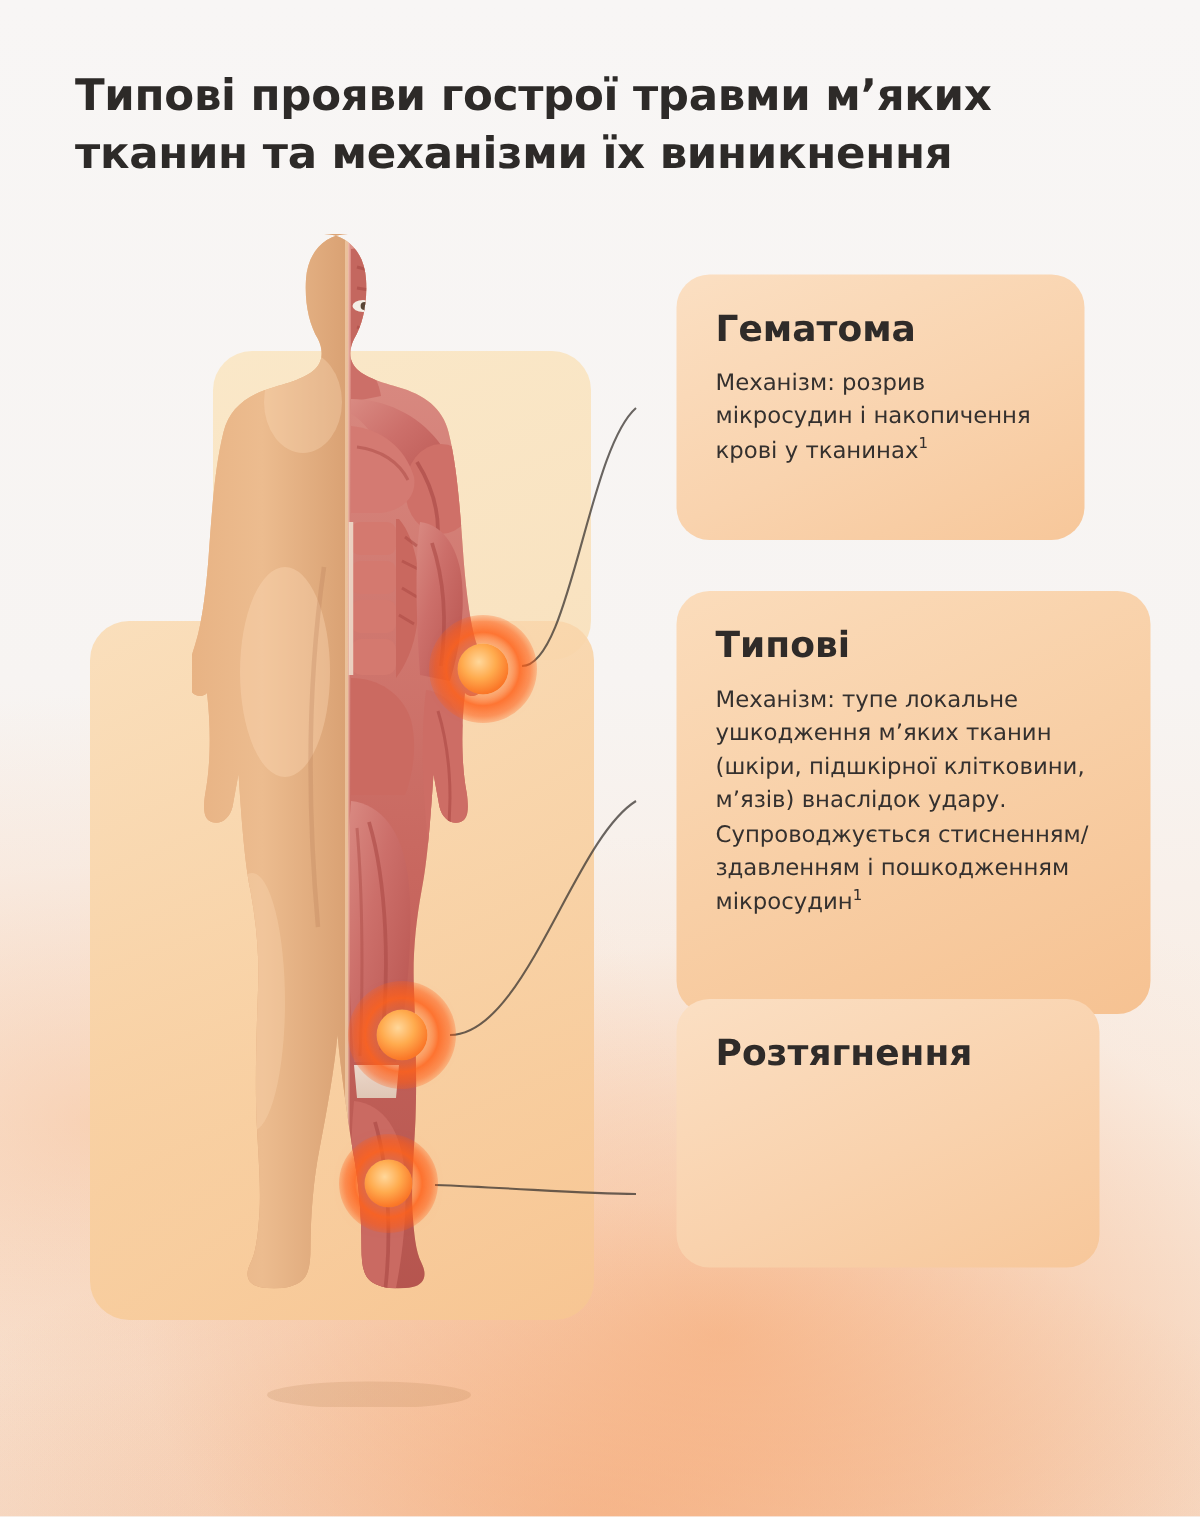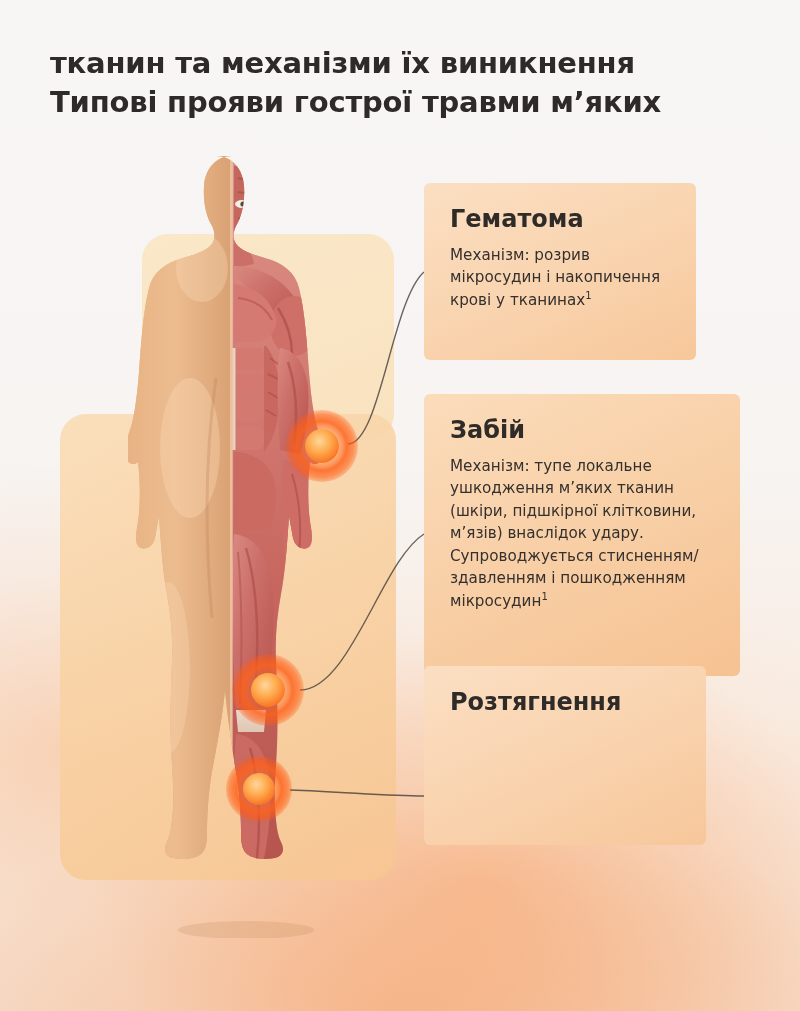--- a/index.html
+++ b/index.html
@@ -38,23 +38,24 @@
     font-size: 29px;
     font-weight: bold;
     color: #2d2a28;
     line-height: 1.33;
     letter-spacing: -0.2px;
   }
 
   
   .card {
     position: absolute;
-    border-radius: 6px;
+    border-radius: 22px;
     box-sizing: border-box;
     padding: 22px 26px 22px 26px;
+    margin-left: 27px;
   }
   .card-h {
     font-size: 24px;
     font-weight: bold;
     color: #2f2b29;
     margin: 0 0 10px 0;
     line-height: 1.2;
   }
   .card-body {
     font-size: 15.2px;
@@ -154,22 +155,22 @@
   #marker-elbow { left: 286px; top: 410px; width: 72px; height: 72px; }
   #marker-knee  { left: 232px; top: 654px; width: 72px; height: 72px; }
   #marker-ankle { left: 226px; top: 756px; width: 66px; height: 66px; }
 </style>
 </head>
 <body>
 
 <div id="page">
 
   <div id="title-block">
+    <div class="title-line">Типові прояви гострої травми м’яких</div>
     <div class="title-line">тканин та механізми їх виникнення</div>
-    <div class="title-line">Типові прояви гострої травми м’яких</div>
   </div>
 
   <div class="slab" id="slab-upper"></div>
   <div class="slab" id="slab-lower"></div>
 
   <svg id="figure" viewBox="0 0 268 790" aria-hidden="true">
     <defs>
       <linearGradient id="skinGrad" x1="0" y1="0" x2="1" y2="0">
         <stop offset="0%" stop-color="#e8b384"></stop>
         <stop offset="45%" stop-color="#ecbc8f"></stop>
@@ -358,21 +359,21 @@
     <div class="glow"></div>
     <div class="core"></div>
   </div>
 
   <div class="card" id="card-hematoma">
     <h2 class="card-h">Гематома</h2>
     <p class="card-body"><b>Механізм:</b><span> розрив мікросудин і накопичення крові у тканинах</span><span class="sup">1</span></p>
   </div>
 
   <div class="card" id="card-zabiy">
-    <h2 class="card-h">Забій</h2>
+    <h2 class="card-h">Типові</h2>
     <p class="card-body"><b>Механізм:</b><span> тупе локальне ушкодження м’яких тканин (шкіри, підшкірної клітковини, м’язів) внаслідок удару. Супроводжується стисненням/здавленням і пошкодженням мікросудин</span><span class="sup">1</span></p>
   </div>
 
   <div class="card" id="card-roztyagnennya">
     <h2 class="card-h">Розтягнення</h2>
   </div>
 
 </div>
 
 </body></html>

